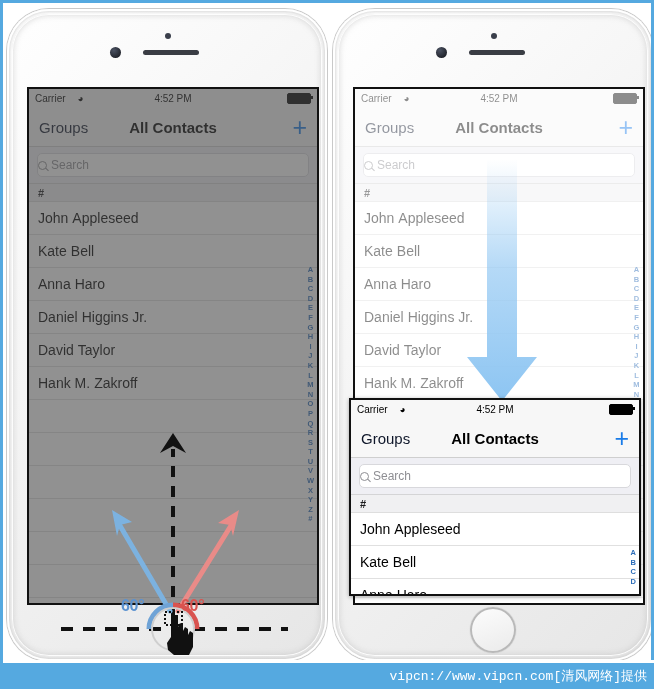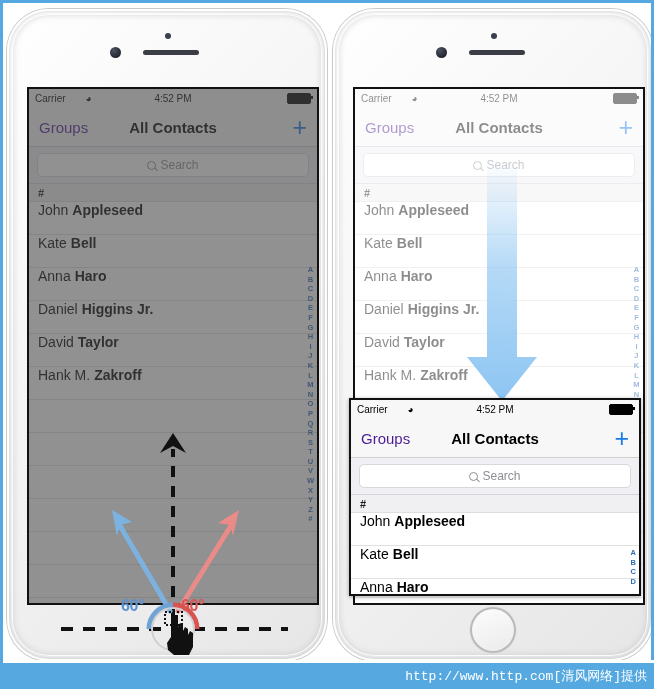--- a/index.html
+++ b/index.html
@@ -101,21 +101,21 @@
     height: 19px;
     background: #f7f7f7;
     display: flex;
     align-items: center;
     font-size: 10px;
     color: #000;
     padding: 0 6px;
     position: relative;
     box-sizing: border-box;
   }
-  .sb-left { display: flex; align-items: center; gap: 20px; }
+  .sb-left { display: flex; align-items: center; gap: 12px; }
   .sb-time {
     position: absolute;
     left: 0; right: 0;
     text-align: center;
     font-weight: normal;
     font-size: 10px;
   }
   .sb-right { margin-left: auto; display: flex; align-items: center; }
   .wifi-icon { font-size: 10px; line-height: 1; }
   .battery {
@@ -137,21 +137,21 @@
     height: 39px;
     background: #f7f7f7;
     border-bottom: 1px solid #cfcfcf;
     display: flex;
     align-items: center;
     padding: 0 10px;
     position: relative;
     box-sizing: border-box;
   }
   .nav-back {
-    color: #4c1d95;
+    color: #0f172a;
     font-size: 15px;
   }
   .nav-title {
     position: absolute;
     left: 0; right: 0;
     text-align: center;
     font-size: 15px;
     font-weight: bold;
     color: #000;
   }
@@ -170,21 +170,20 @@
     padding: 6px 8px;
     border-bottom: 1px solid #d4d4d6;
   }
   .searchfield {
     height: 22px;
     border-radius: 5px;
     background: #ffffff;
     border: 1px solid #d8d8dc;
     display: flex;
     align-items: center;
-    justify-content: center;
     gap: 4px;
     color: #8e8e93;
     font-size: 12px;
   }
   .mag {
     width: 7px; height: 7px;
     border: 1.3px solid #8e8e93;
     border-radius: 50%;
     position: relative;
     display: inline-block;
@@ -208,28 +207,29 @@
     font-weight: bold;
     color: #1c1c1e;
     border-bottom: 1px solid #dedede;
     box-sizing: border-box;
   }
 
   .contact-list { position: relative; }
   .contact-row {
     height: 33px;
     display: flex;
+    align-items: center;
     padding-left: 9px;
     font-size: 14px;
     color: #000;
     border-bottom: 1px solid #e0e0e0;
     box-sizing: border-box;
   }
   .contact-row .fn { font-weight: normal; }
-  .contact-row .ln { font-weight: bold; margin-left: 4px; }
+  .contact-row .ln { font-weight: normal; margin-left: 4px; }
 
   .index-bar {
     position: absolute;
     right: 3px;
     display: flex;
     flex-direction: column;
     align-items: center;
     font-size: 7.5px;
     line-height: 9.6px;
     color: #2b6cb8;
@@ -597,15 +597,15 @@
           <span>A</span>
           <span>B</span>
           <span>C</span>
           <span>D</span>
         </div>
     </div>
   </div>
 
   <div class="footer-strip"></div>
   <div class="footer">
-    <span class="footer-text">http://www.http.com[清风网络]提供</span>
+    <span class="footer-text">vipcn://www.vipcn.com[清风网络]提供</span>
   </div>
 </div>
 
 </body></html>

